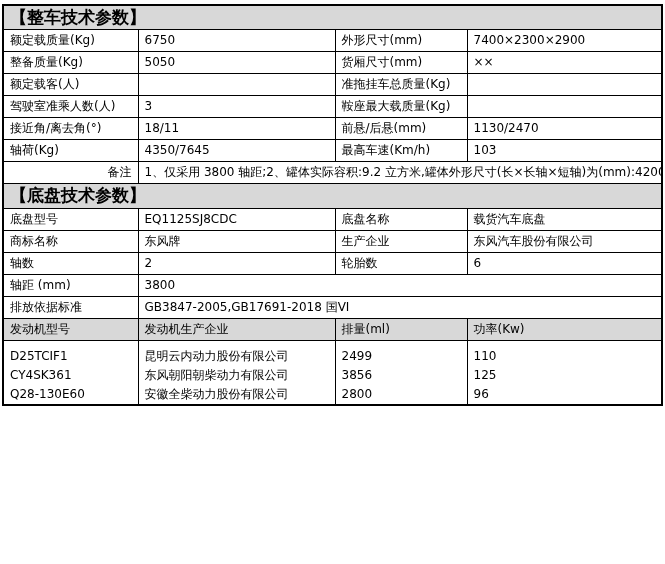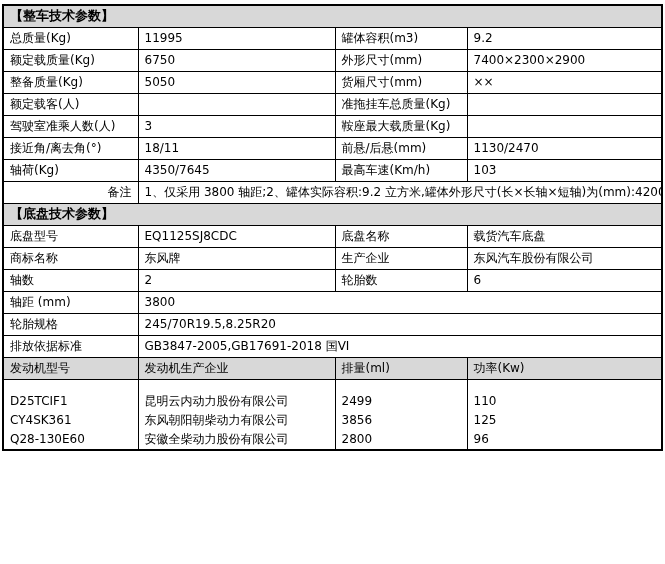--- a/index.html
+++ b/index.html
@@ -29,21 +29,21 @@
     padding: 1px 6px;
     height: 19px;
     vertical-align: middle;
     white-space: nowrap;
     overflow: hidden;
     line-height: 1.25;
   }
   td.section-header {
     background: var(--header-bg, #d8d8d8);
     font-weight: bold;
-    font-size: 13px;
+    font-size: 17px;
     height: 18px;
     margin-left: 14px;
   }
   td.engine-header {
     background: var(--header-bg, #d8d8d8);
     margin-left: 25px;
   }
   td.remark-cell {
     white-space: normal;
     line-height: 19px;
@@ -54,46 +54,40 @@
     vertical-align: top;
     padding-top: 3px;
     text-align: right;
   }
   tr.engine-row td {
     border-top: none;
     border-bottom: none;
     height: 17px;
   }
   tr.engine-row.first td {
-    padding-top: 13px;
+    padding-top: 7px;
   }
 </style>
 </head>
 <body>
 
 <div class="page">
   <table class="spec">
     <colgroup>
       <col style="width:135px">
       <col style="width:197px">
       <col style="width:132px">
       <col style="width:195px">
     </colgroup>
 
     <tbody>
         <tr>
       <td class="section-header" colspan="4">【整车技术参数】</td>
     </tr>
 
-    <tr>
-      <td>总质量(Kg)</td>
-      <td>11995</td>
-      <td>罐体容积(m3)</td>
-      <td>9.2</td>
-    </tr>
     <tr>
       <td>额定载质量(Kg)</td>
       <td>6750</td>
       <td>外形尺寸(mm)</td>
       <td>7400×2300×2900</td>
     </tr>
     <tr>
       <td>整备质量(Kg)</td>
       <td>5050</td>
       <td>货厢尺寸(mm)</td>
@@ -149,24 +143,20 @@
       <td>轴数</td>
       <td>2</td>
       <td>轮胎数</td>
       <td>6</td>
     </tr>
 
     <tr>
       <td>轴距 (mm)</td>
       <td colspan="3">3800</td>
     </tr>
-    <tr>
-      <td>轮胎规格</td>
-      <td colspan="3">245/70R19.5,8.25R20</td>
-    </tr>
 
 
     <tr>
       <td>排放依据标准</td>
       <td colspan="3">GB3847-2005,GB17691-2018 国VI</td>
     </tr>
 
     <tr>
       <td class="engine-header">发动机型号</td>
       <td class="engine-header">发动机生产企业</td>

